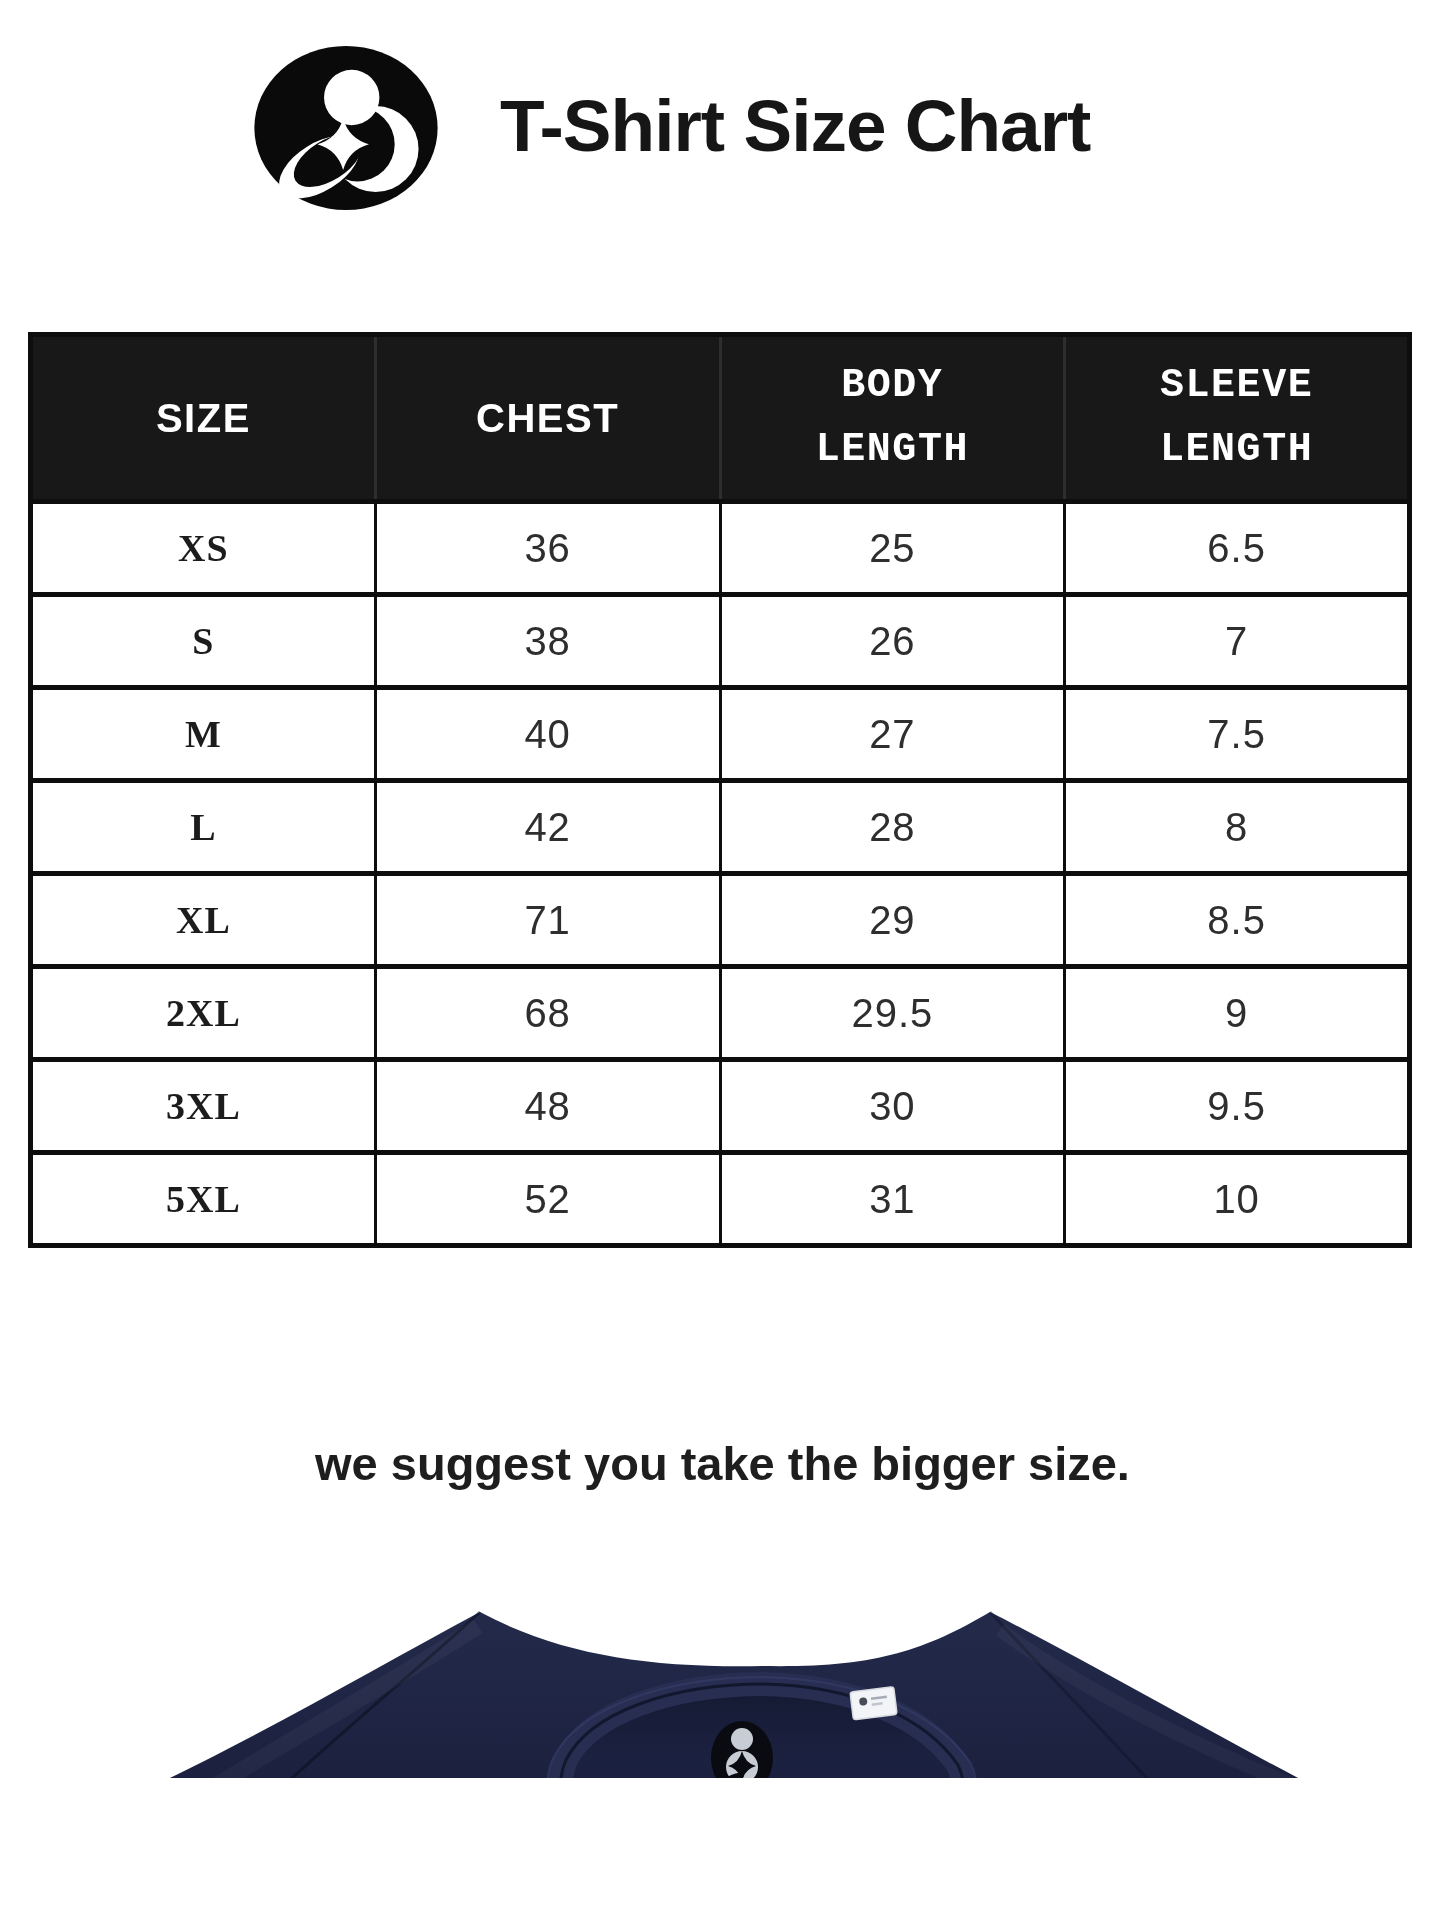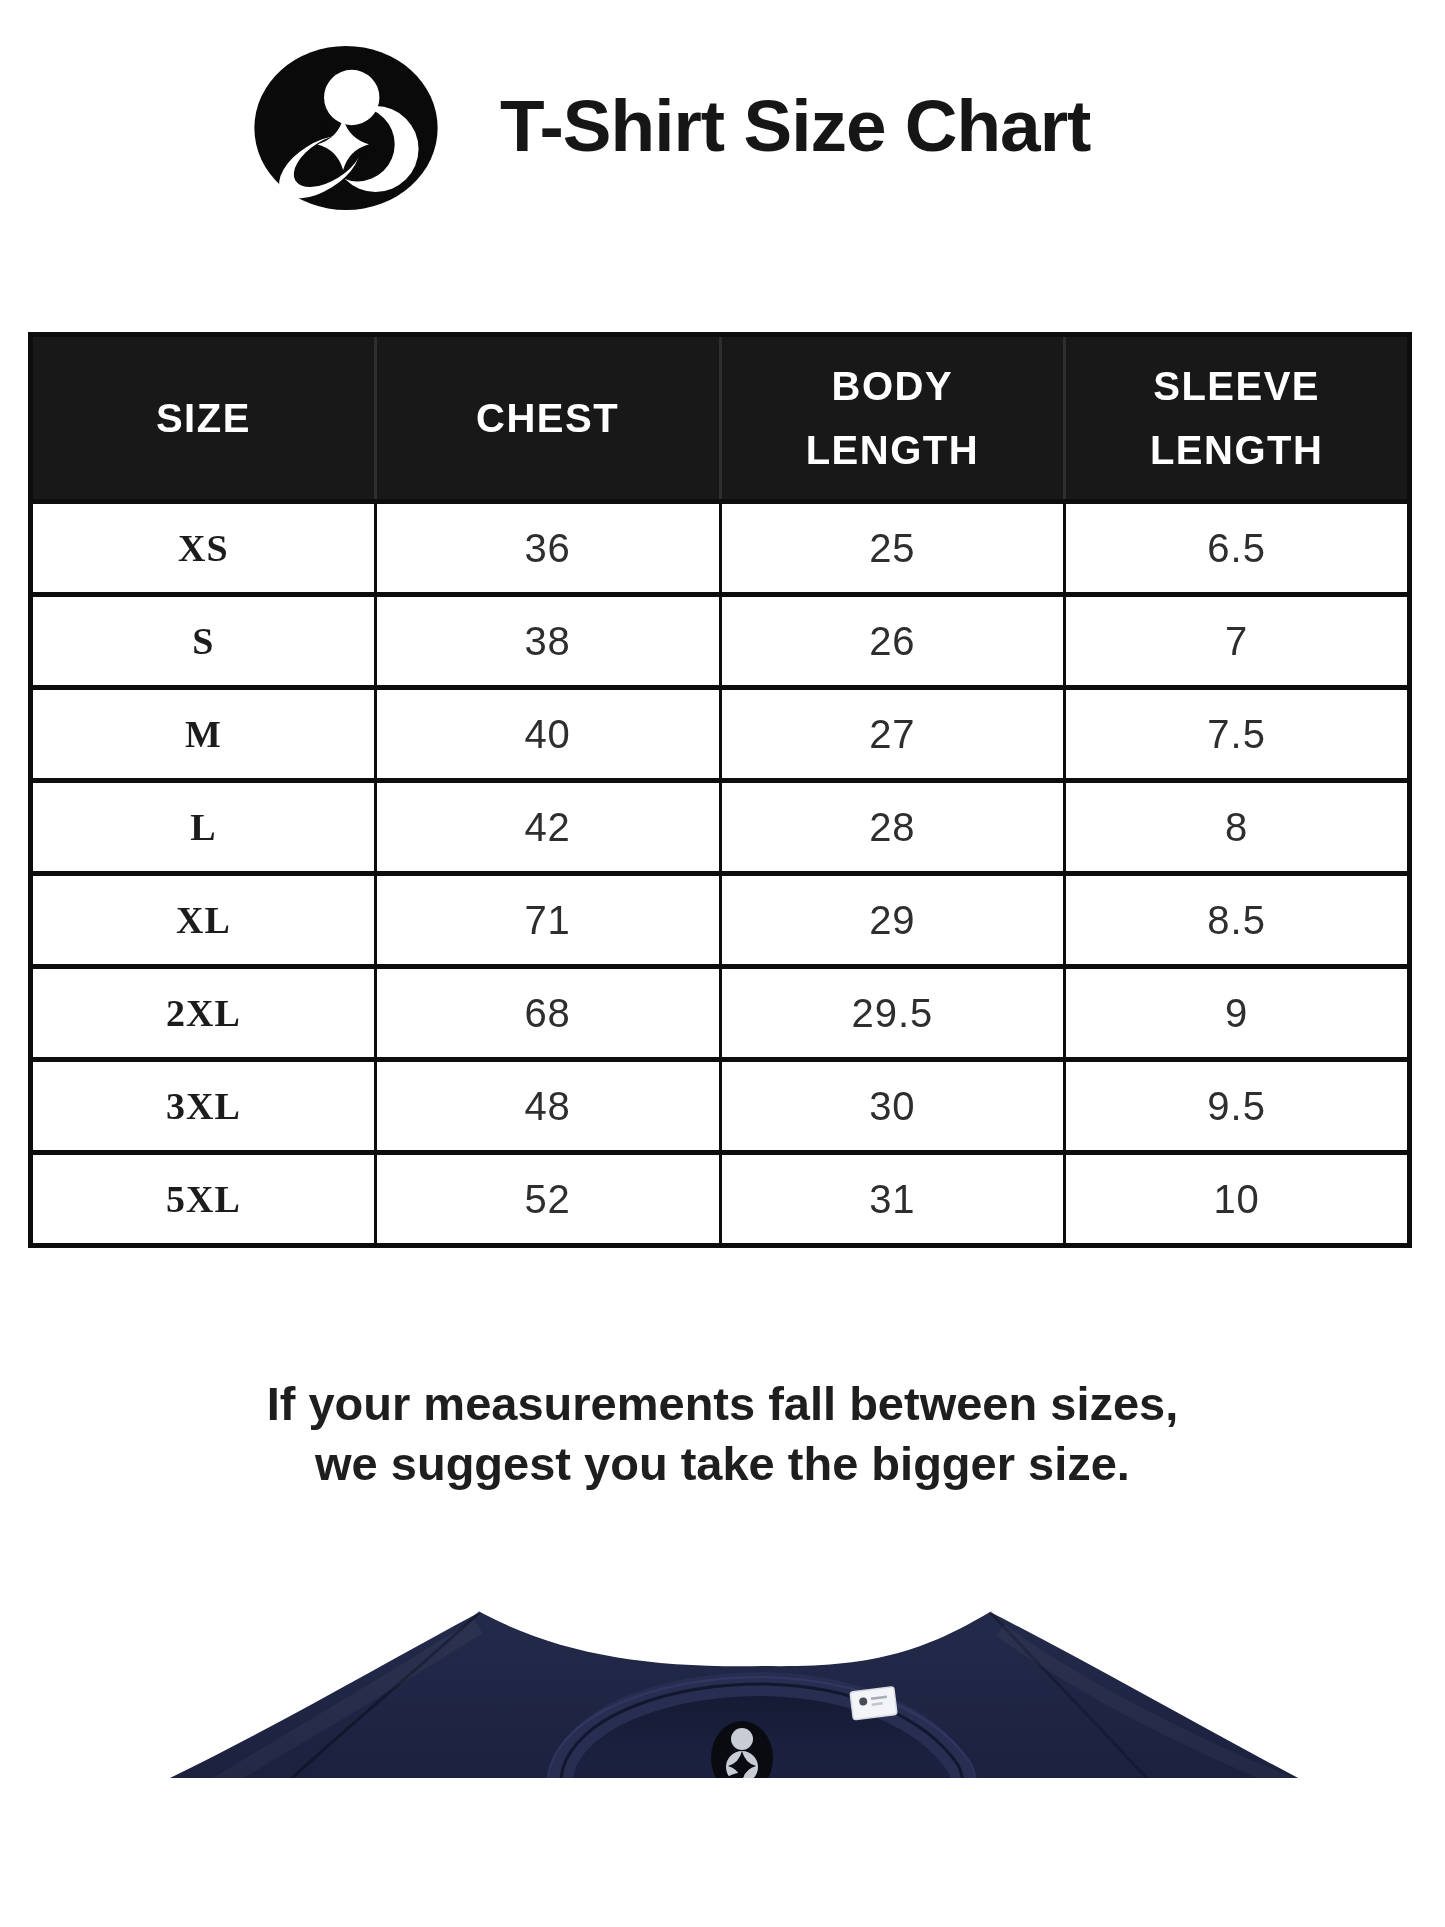--- a/index.html
+++ b/index.html
@@ -28,21 +28,21 @@
   }
   .size-table thead th{
     background:#181818;color:#ffffff;
     height:160px;
     font-size:40px;font-weight:700;letter-spacing:1.5px;
     text-align:center;vertical-align:middle;
     border-left:3px solid #2e2e2e;
     line-height:64px;
   }
   .size-table thead th:first-child{border-left:none;}
-  .size-table thead th .wrap{display:inline-block;max-width:220px;}
+  .size-table thead th .wrap{display:inline-block;max-width:220px;font-family:Liberation Mono, monospace;}
   .size-table tbody tr{height:93px;}
   .size-table tbody th,
   .size-table tbody td{
     border:3px solid #0d0d0d;
     border-top-width:5px;
     text-align:center;vertical-align:middle;
     background:#ffffff;
   }
   .size-table tbody th{
     font-size:38px;font-weight:700;color:#1c1c1c;letter-spacing:1px;font-family:Liberation Serif, serif;
@@ -138,21 +138,21 @@
       </tr>
       <tr>
         <th>5XL</th>
         <td>52</td>
         <td>31</td>
         <td>10</td>
       </tr>
     </tbody>
   </table>
 
-  <p class="note"><span>If your measurements fall between sizes,</span><br><span>we suggest you take the bigger size.</span></p>
+  <p class="note"><br><span>we suggest you take the bigger size.</span></p>
 
   <div class="shirt">
     <svg viewBox="0 0 1445 367" width="1445" height="367" aria-hidden="true">
       <defs>
         <linearGradient id="gBody" x1="0" y1="0" x2="0" y2="1">
           <stop offset="0" stop-color="#242a4a"></stop>
           <stop offset="0.45" stop-color="#1c2240"></stop>
           <stop offset="1" stop-color="#141930"></stop>
         </linearGradient>
         <linearGradient id="gIn" x1="0" y1="0" x2="0" y2="1">

